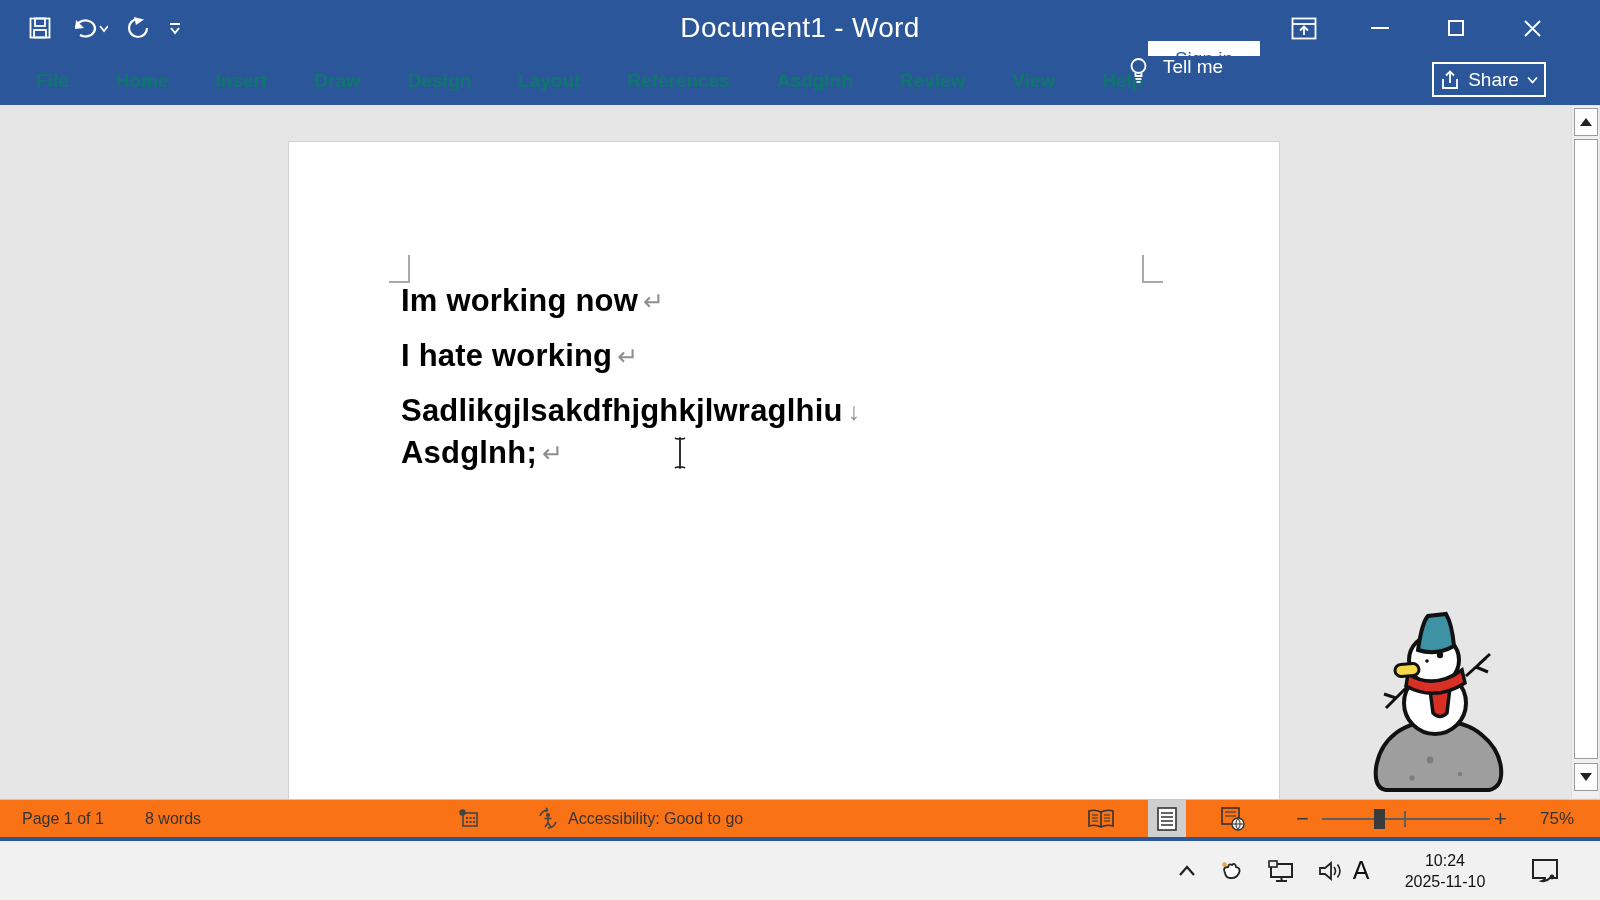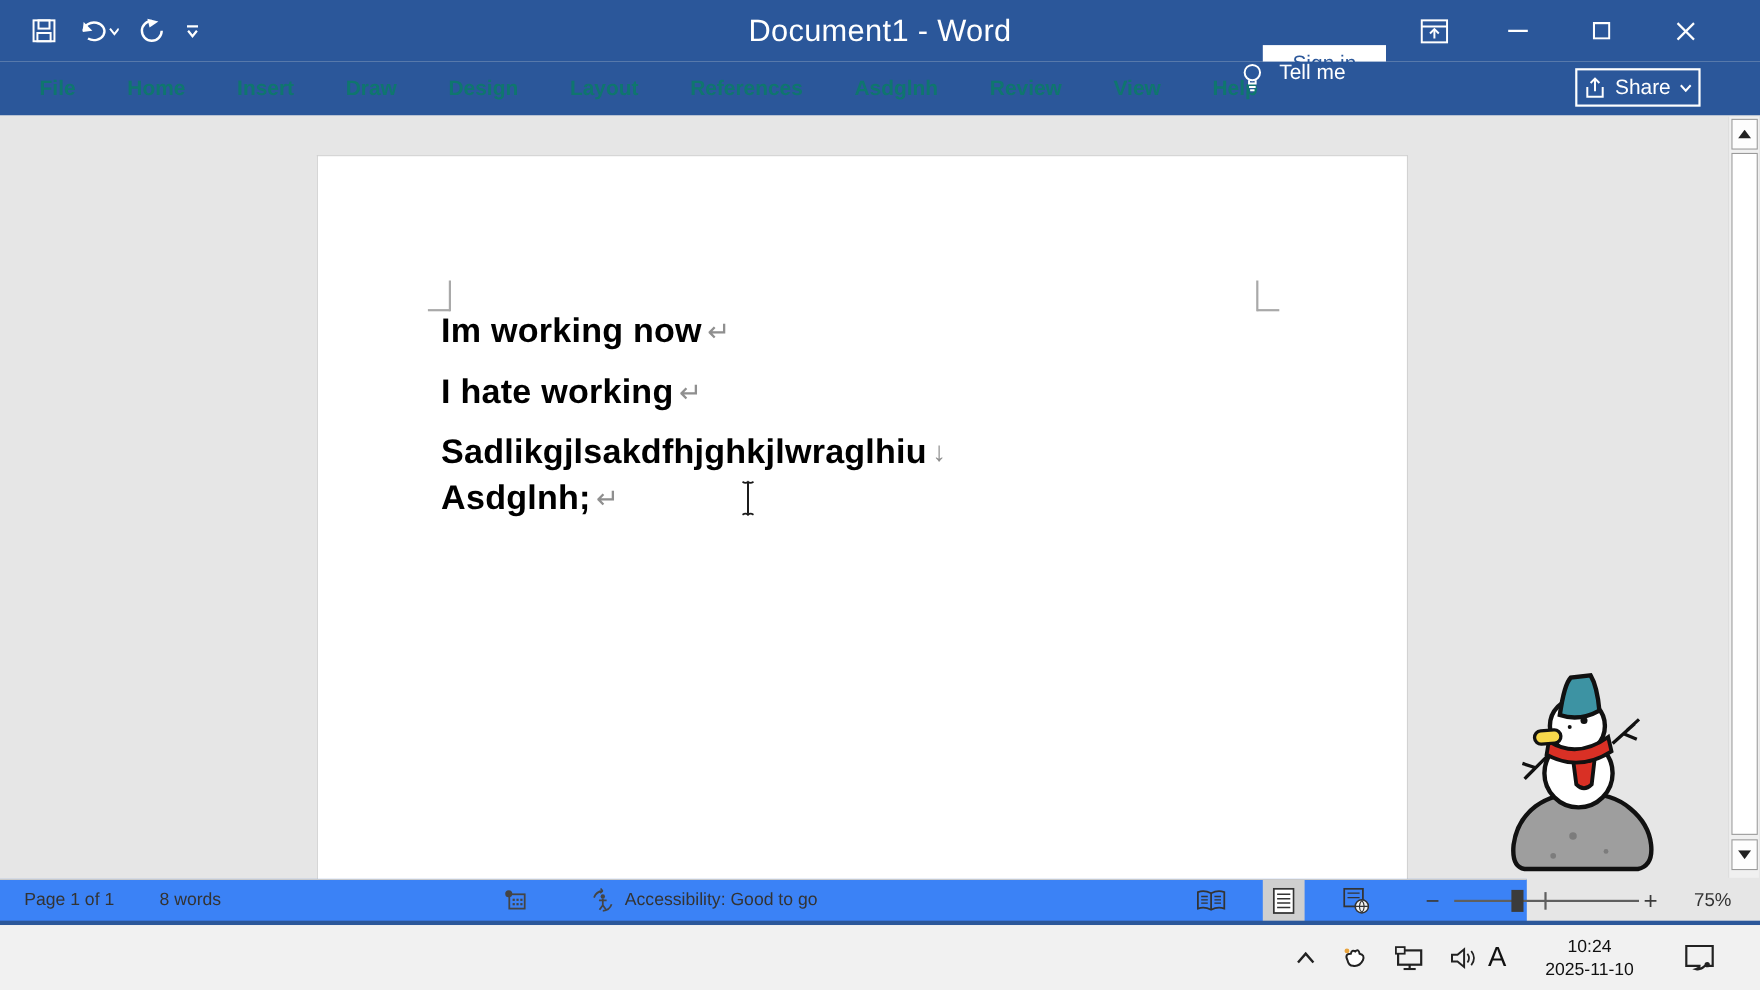--- a/index.html
+++ b/index.html
@@ -31,21 +31,21 @@
   .cropline{background:#a9a9a9;}
   .docline{position:absolute;display:flex;align-items:flex-start;white-space:pre;}
   .doctext{font-size:31px;font-weight:700;color:#000;letter-spacing:.2px;}
   .fmtmark{font-size:25px;color:#8f8f8f;font-weight:400;margin-left:5px;margin-top:4px;}
   
   .vscroll{left:1571px;top:106px;width:27px;height:692px;background:#f0f0f0;border-left:1px solid #dcdcdc;}
   .scrbtn{left:1574px;width:22px;height:26px;background:#fdfdfd;border:1px solid #9a9a9a;
     display:flex;align-items:center;justify-content:center;}
   .scrthumb{left:1574px;top:139px;width:22px;height:618px;background:#fff;border:1px solid #9a9a9a;}
   
-  .statusbar{left:0;top:799px;width:1388px;height:38px;background:#3b82f6;border-top:1px solid #c9c9c9;
+  .statusbar{left:0;top:799px;width:1600px;height:38px;background:#f97316;border-top:1px solid #c9c9c9;
     font-size:16px;color:#333;}
   .stitem{position:absolute;top:0;height:38px;display:flex;align-items:center;white-space:nowrap;cursor:default;}
   .viewbox{position:absolute;top:0;width:38px;height:38px;display:flex;align-items:center;justify-content:center;}
   .viewbox.sel{background:#cfcfcf;}
   .ztrack{position:absolute;left:1322px;top:818px;width:168px;height:2px;background:#5f5f5f;}
   .ztick{position:absolute;left:1404px;top:811px;width:2px;height:16px;background:#5f5f5f;}
   .zthumb{position:absolute;left:1374px;top:809px;width:11px;height:20px;background:#3b3b3b;}
   .zglyph{font-size:22px;color:#3b3b3b;}
   
   .bluedivide{left:0;top:837px;width:1600px;height:4px;background:#2b579a;}

